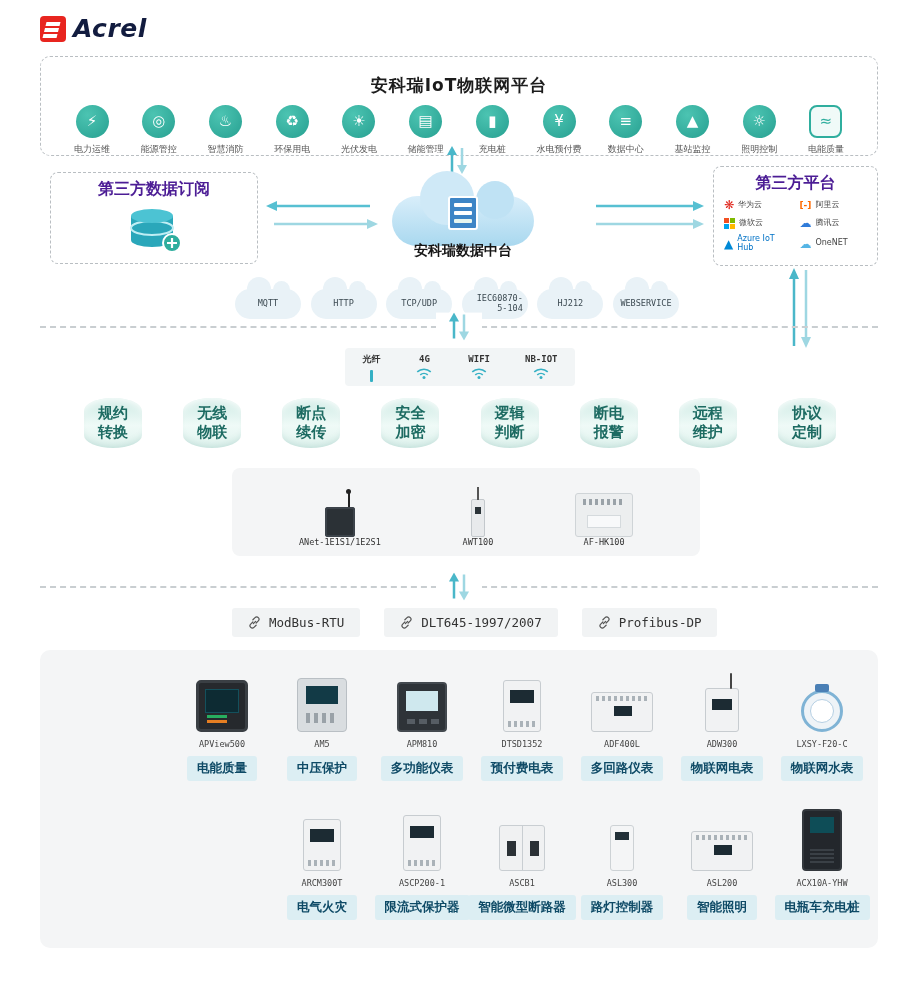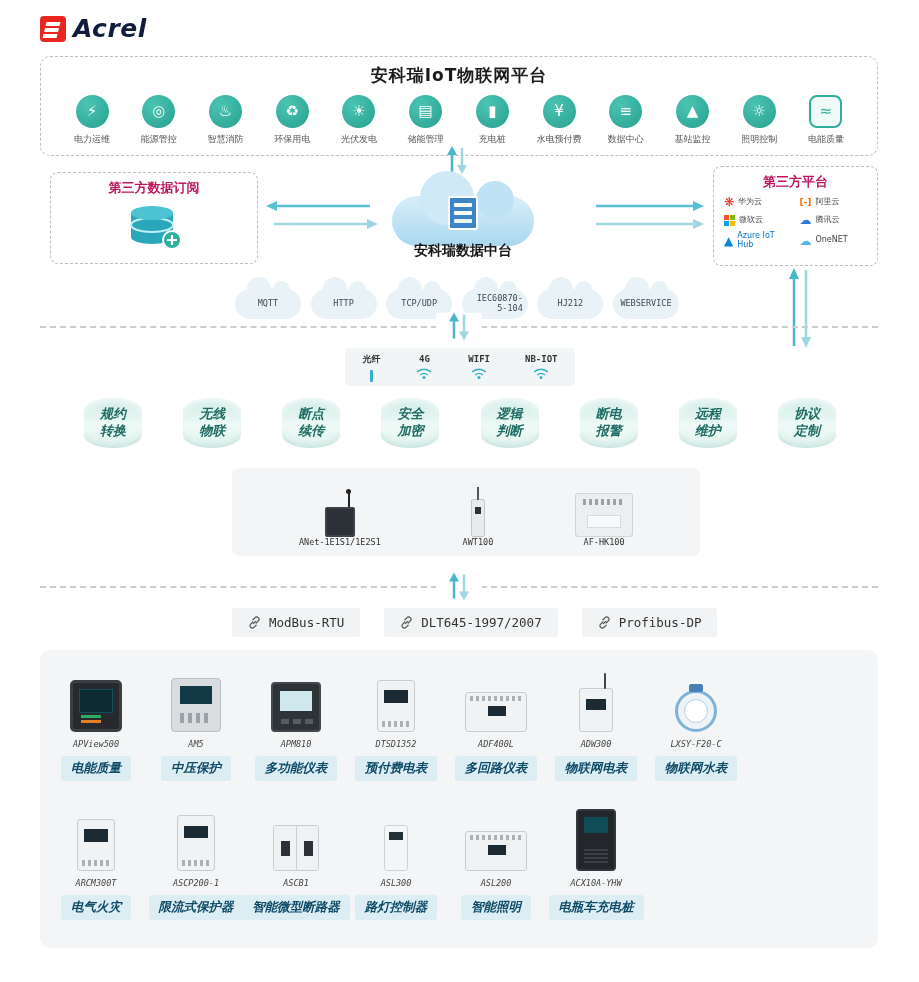--- a/index.html
+++ b/index.html
@@ -9,37 +9,37 @@
 
   
   .logo{position:absolute;left:40px;top:14px;display:flex;align-items:center;gap:7px;}
   .logo-mark{width:26px;height:26px;background:#e8251f;border-radius:4px;position:relative;}
   .logo-mark::after{content:"";position:absolute;left:6px;top:6px;width:14px;height:4px;background:#fff;
     box-shadow:0 6px 0 #fff,0 12px 0 #fff;transform:skewX(-14deg);}
   .logo-text{font-size:25px;font-weight:bold;font-style:italic;color:#121c3f;letter-spacing:.5px;}
 
   
   .platform-box{position:absolute;left:40px;top:56px;width:838px;height:100px;border:1.5px dashed #b9bec2;border-radius:10px;}
-  .platform-title{text-align:center;font-size:17px;font-weight:bold;color:#1c1c1c;margin-top:7px;letter-spacing:1px;}
+  .platform-title{text-align:center;font-size:17px;font-weight:bold;color:#1c1c1c;margin-top:17px;letter-spacing:1px;}
   .apps-row{display:flex;justify-content:space-between;padding:8px 22px 0;}
   .app{display:flex;flex-direction:column;align-items:center;width:58px;}
   .app-icon{width:33px;height:33px;border-radius:50%;background:radial-gradient(circle at 35% 30%,#4cc4b2,#27a091);
     color:#fff;font-size:15px;line-height:1;display:flex;align-items:center;justify-content:center;}
   .app-icon--outline{background:#f0faf8;border:2px solid #2fae9e;color:#2fae9e;border-radius:8px;}
   .app-label{font-size:9px;color:#555;margin-top:5px;white-space:nowrap;}
 
   
   .vd{position:absolute;}
   .vd svg{display:block;}
   .divider{position:absolute;left:40px;width:838px;border-top:2px dashed #c9ced1;}
   .divider .vd{left:50%;transform:translate(-50%,-55%);background:#fff;padding:0 10px;position:absolute;}
 
   
   .left-box{position:absolute;left:50px;top:172px;width:208px;height:92px;border:1.5px dashed #b9bec2;border-radius:8px;padding-top:6px;}
-  .box-title{font-size:13px;font-weight:bold;color:#be185d;text-align:center;}
+  .box-title{font-size:16px;font-weight:bold;color:#4c1d95;text-align:center;}
   .db-icon-wrap{display:flex;justify-content:center;margin-top:6px;}
   .h-arrows{position:absolute;}
   .cloud-big{position:absolute;left:388px;top:168px;width:150px;}
   .cloud-shape{position:relative;width:142px;height:50px;background:linear-gradient(#d9eefa,#a9d8ef);border-radius:26px;margin:28px auto 0;}
   .cloud-shape::before{content:"";position:absolute;top:-25px;left:28px;width:54px;height:54px;border-radius:50%;background:#cfe9f7;}
   .cloud-shape::after{content:"";position:absolute;top:-15px;right:20px;width:38px;height:38px;border-radius:50%;background:#bfe2f4;}
   .server-icon{position:absolute;left:50%;top:0;transform:translateX(-50%);z-index:2;width:30px;height:34px;background:#3d85c6;border-radius:3px;border:2px solid #fff;}
   .server-icon::before{content:"";position:absolute;left:4px;top:5px;right:4px;height:4px;background:#fff;border-radius:1px;box-shadow:0 8px 0 #fff,0 16px 0 #e8f6ef;}
   .cloud-label{position:relative;z-index:2;text-align:center;font-size:14px;font-weight:bold;color:#151515;margin-top:-4px;}
   .right-box{position:absolute;left:713px;top:166px;width:165px;height:100px;border:1.5px dashed #b9bec2;border-radius:8px;padding:6px 10px 4px;}
@@ -61,37 +61,37 @@
   .conn-item{display:flex;flex-direction:column;align-items:center;gap:2px;}
   .conn-label{font-size:9px;font-weight:bold;color:#333;font-family:"DejaVu Sans Mono","Liberation Mono",monospace;}
   .conn-icon{height:14px;display:flex;align-items:flex-end;}
   .conn-icon.fiber::before{content:"";display:block;width:2.5px;height:12px;background:#35b0c4;border-radius:1px;}
 
   
   .features-row{position:absolute;left:84px;top:398px;width:752px;display:flex;justify-content:space-between;}
   .cylinder{width:58px;height:50px;background:linear-gradient(180deg,#cdeae4,#effaf7 55%,#e0f3ee);
     border-radius:29px/13px;display:flex;align-items:center;justify-content:center;
     box-shadow:inset 0 9px 9px -7px #ffffff,inset 0 -7px 9px -7px rgba(20,110,100,.22);}
-  .cyl-text{text-align:center;font-size:13px;font-weight:bold;color:#1d6b62;line-height:1.3;font-style:italic;}
+  .cyl-text{text-align:center;font-size:15px;font-weight:bold;color:#1d6b62;line-height:1.3;}
 
   
   .gateway-box{position:absolute;left:232px;top:468px;width:468px;height:88px;background:#f4f5f6;border-radius:8px;
     display:flex;justify-content:space-around;align-items:flex-end;padding:10px 26px 9px;}
   .gw{display:flex;flex-direction:column;align-items:center;}
   .gw-model{font-family:"DejaVu Sans Mono","Liberation Mono",monospace;font-size:8.5px;color:#333;}
 
   
   .proto-row{position:absolute;left:232px;top:608px;display:flex;gap:24px;}
   .proto-btn{display:flex;align-items:center;gap:8px;background:#f1f3f4;padding:7px 16px;border-radius:3px;
     font-family:"DejaVu Sans Mono","Liberation Mono",monospace;font-size:12.5px;color:#333;}
   .link-ic{display:flex;}
 
   
   .devices-box{position:absolute;left:40px;top:650px;width:838px;height:298px;background:#f4f5f6;border-radius:10px;padding:16px 6px 0;}
-  .dev-row{display:flex;justify-content:flex-start;align-items:flex-end;font-style:italic;}
+  .dev-row{display:flex;justify-content:flex-end;align-items:flex-end;}
   .dev-row + .dev-row{margin-top:24px;}
   .dev-col{display:flex;flex-direction:column;align-items:center;width:100px;}
   .dev-img{height:66px;display:flex;align-items:flex-end;justify-content:center;}
   .dev-model{font-family:"DejaVu Sans Mono","Liberation Mono",monospace;font-size:8.5px;color:#444;margin-top:7px;white-space:nowrap;}
   .dev-chip{margin-top:7px;background:#dceef3;color:#0e4a66;font-size:12.5px;font-weight:bold;padding:4px 10px;border-radius:3px;white-space:nowrap;}
 
   
   .dv{position:relative;}
   .dv-panel-dark{width:52px;height:52px;background:#26292d;border:3px solid #3a3f44;border-radius:5px;}
   .dv-panel-dark::before{content:"";position:absolute;left:6px;top:6px;right:6px;height:24px;background:#0d2b33;box-shadow:inset 0 0 0 1px #14505c;}

